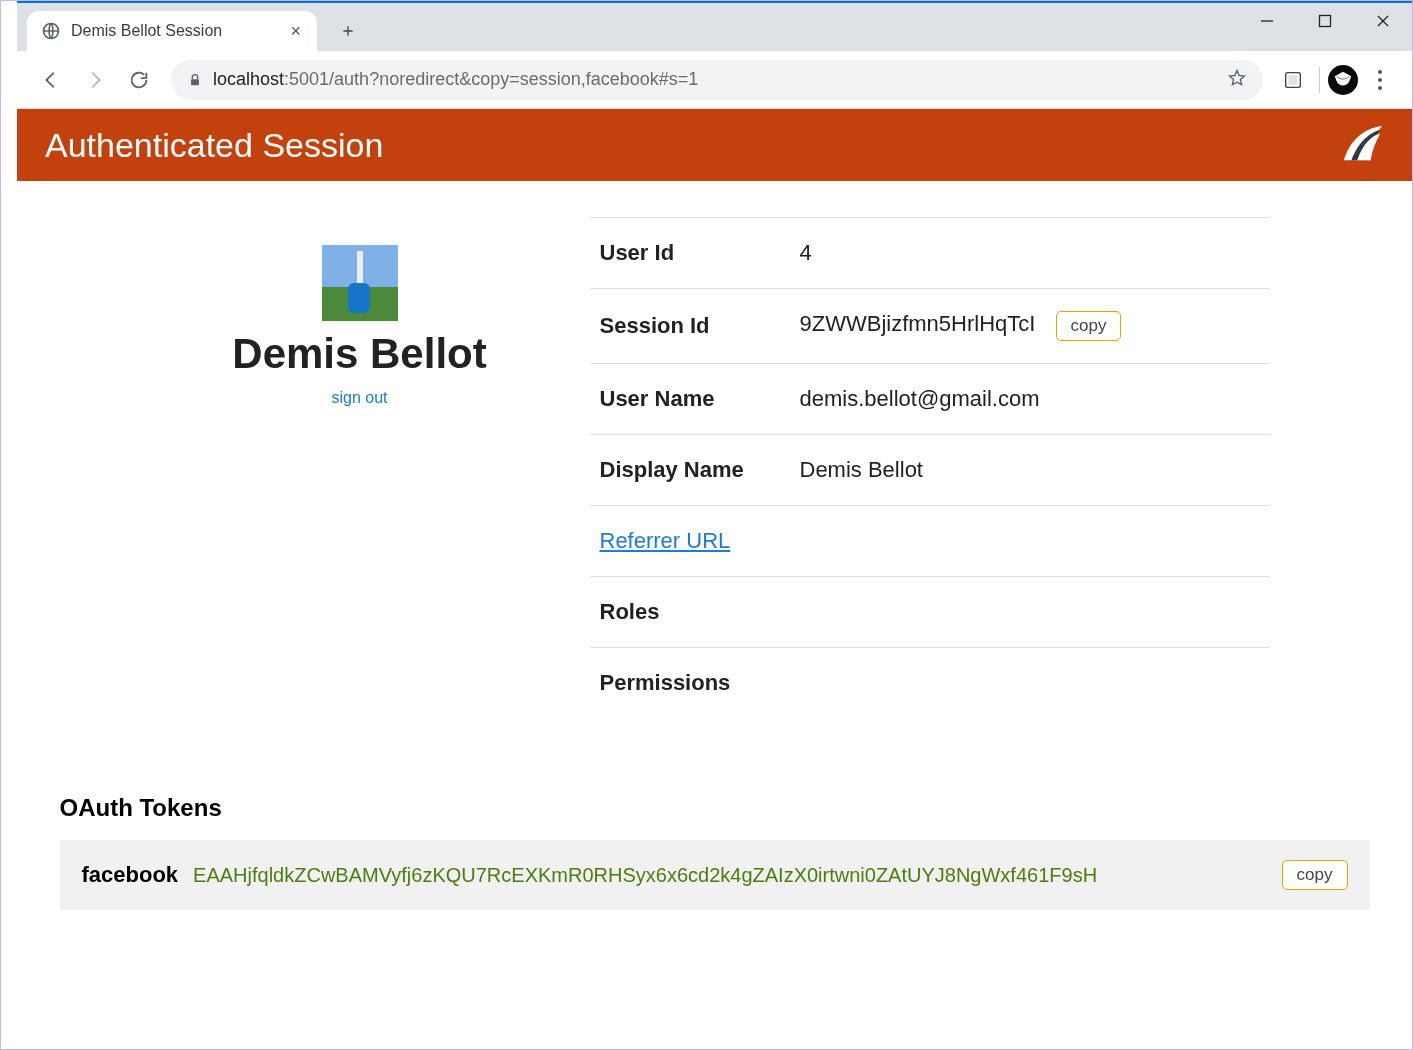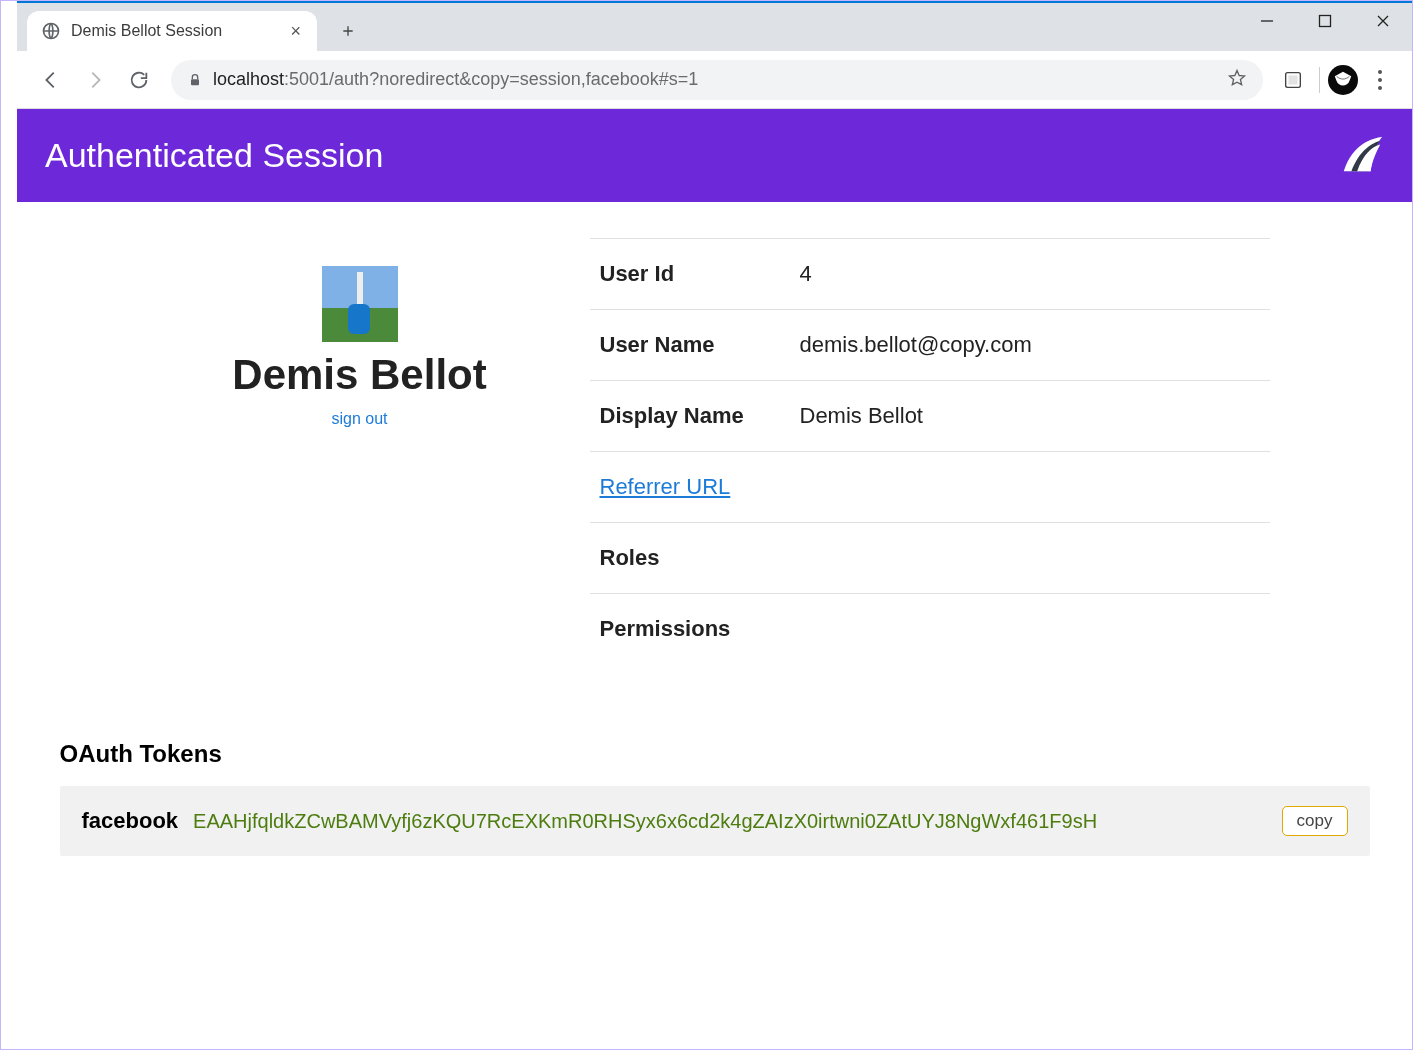--- a/index.html
+++ b/index.html
@@ -27,21 +27,21 @@
   .url .dark{color:#222;}
   .star-icon{margin-left:auto;}
   .star-icon svg{width:20px;height:20px;}
   .ext-slot{width:36px;height:36px;display:flex;align-items:center;justify-content:center;}
   .sep-v{width:1px;height:26px;background:#ccc;margin:0 4px;}
   .avatar-btn{width:30px;height:30px;border-radius:50%;background:#0a0a0a;display:flex;align-items:center;justify-content:center;}
   .avatar-btn svg{width:22px;height:22px;}
   .menu-dots{width:36px;height:36px;display:flex;align-items:center;justify-content:center;flex-direction:column;gap:4px;}
   .menu-dots span{width:4px;height:4px;background:#555;border-radius:50%;}
   
-  .page-header{background:#6d28d9;color:#fff;height:93px;display:flex;align-items:center;padding:0 28px;justify-content:space-between;}
+  .page-header{background:#c2410c;color:#fff;height:72px;display:flex;align-items:center;padding:0 28px;justify-content:space-between;}
   .page-header h1{font-weight:400;font-size:34px;}
   .brand-logo svg{width:46px;height:46px;display:block;}
   
   .content{flex:1;background:#fff;padding:36px 20px 20px;}
   .flex-row{display:flex;gap:30px;max-width:1110px;margin:0 auto;}
   .profile{width:400px;text-align:center;padding-top:28px;}
   .pfp{width:76px;height:76px;margin:0 auto 10px;background:linear-gradient(to bottom,#7fb0e6 0%,#7fb0e6 55%,#4a8a3a 55%,#4a8a3a 100%);position:relative;}
   .pfp::before{content:"";position:absolute;left:50%;top:6px;width:6px;height:42px;background:#eee;transform:translateX(-50%);}
   .pfp::after{content:"";position:absolute;left:26px;bottom:8px;width:22px;height:30px;background:#1676c9;border-radius:6px;}
   .display-name{font-size:42px;font-weight:600;color:#222;line-height:1.1;margin-bottom:12px;}
@@ -169,22 +169,29 @@
       </div>
 
       <div class="details">
         <table>
           <tbody>
               <tr>
             <td class="k">User Id</td>
             <td>4</td>
           </tr>
           <tr>
+            <td class="k">Session Id</td>
+            <td>
+              <span>9ZWWBjizfmn5HrlHqTcI</span>
+              <button class="copy-btn">copy</button>
+            </td>
+          </tr>
+          <tr>
             <td class="k">User Name</td>
-            <td>demis.bellot@copy.com</td>
+            <td>demis.bellot@gmail.com</td>
           </tr>
           <tr>
             <td class="k">Display Name</td>
             <td>Demis Bellot</td>
           </tr>
           <tr>
             <td colspan="2"><a href="#" class="link">Referrer URL</a></td>
           </tr>
           <tr>
             <td class="k" colspan="2">Roles</td>

